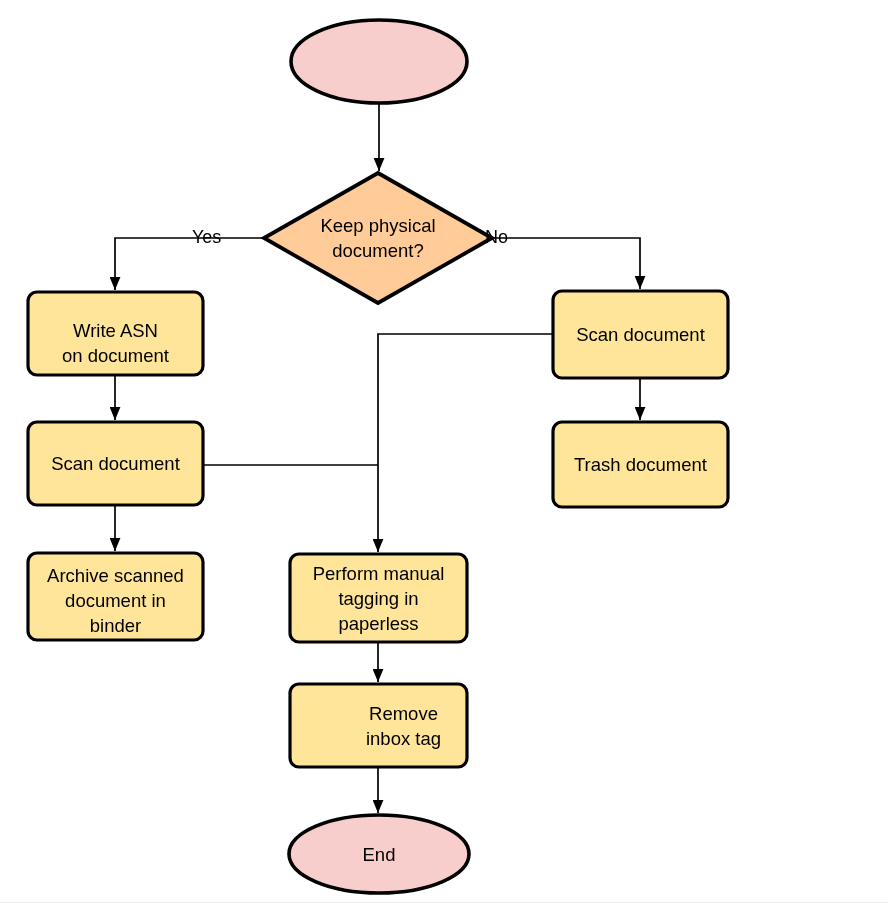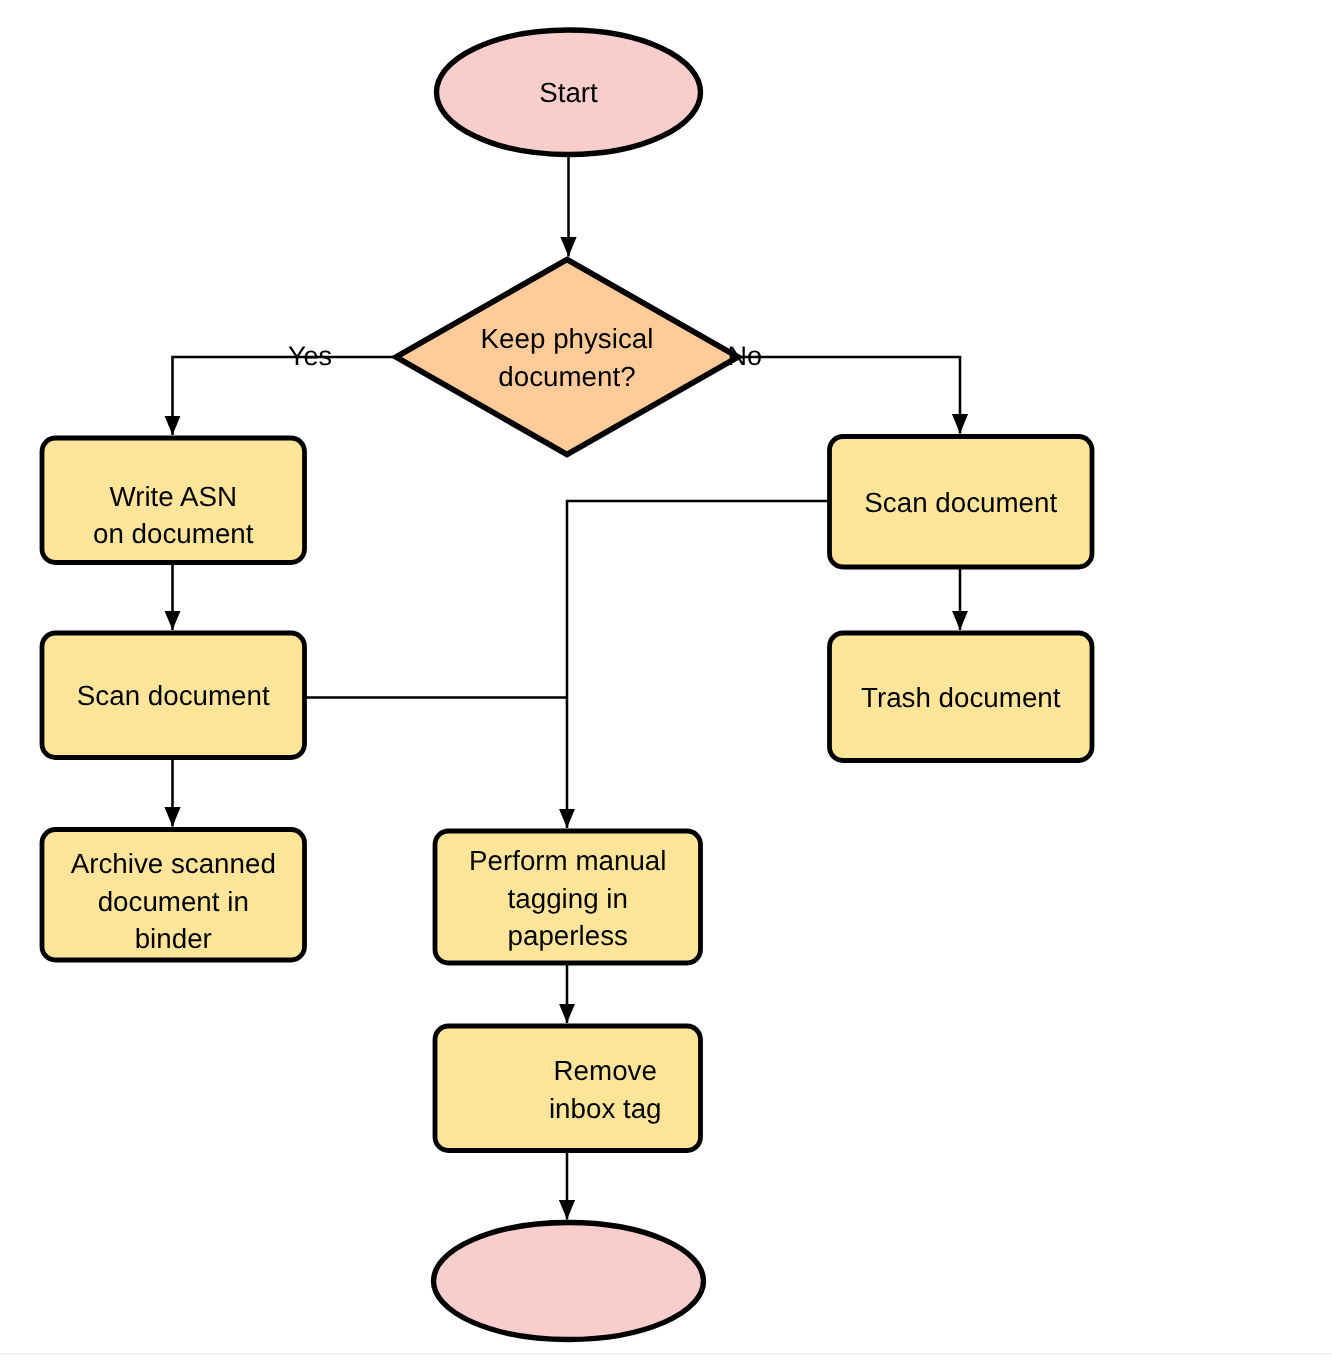--- a/index.html
+++ b/index.html
@@ -92,35 +92,35 @@
     <rect class="shape-process" x="28" y="292" width="175" height="83" rx="9"></rect>
     <rect class="shape-process" x="28" y="422" width="175" height="83" rx="9"></rect>
     <rect class="shape-process" x="28" y="553" width="175" height="87" rx="9"></rect>
     <rect class="shape-process" x="553" y="291" width="175" height="87" rx="9"></rect>
     <rect class="shape-process" x="553" y="422" width="175" height="85" rx="9"></rect>
     <rect class="shape-process" x="290" y="554" width="177" height="88" rx="9"></rect>
     <rect class="shape-process" x="290" y="684" width="177" height="83" rx="9"></rect>
     <ellipse class="shape-terminal" cx="379" cy="854" rx="90" ry="39"></ellipse>
   </svg>
 
-  <div class="node-label" style="left:291px; top:20px;  width:176px; height:83px;">Start</div>
   <div class="node-label" style="left:264px; top:173px; width:228px; height:130px;">Keep physical
 document?</div>
   <div class="node-label" style="left:28px;  top:292px; width:175px; height:101px;">Write ASN
 on document</div>
   <div class="node-label" style="left:28px;  top:422px; width:175px; height:83px;">Scan document</div>
   <div class="node-label" style="left:28px;  top:553px; width:175px; height:95px;">Archive scanned
 document in
 binder</div>
   <div class="node-label" style="left:553px; top:291px; width:175px; height:87px;">Scan document</div>
   <div class="node-label" style="left:290px; top:554px; width:177px; height:88px;">Perform manual
 tagging in
 paperless</div>
   <div class="node-label" style="left:553px; top:422px; width:175px; height:85px;">Trash document</div>
   <div class="node-label" style="left:290px; top:684px; width:177px; height:83px;padding-left:25px;">Remove
 inbox tag</div>
+  <div class="node-label" style="left:288px; top:815px; width:182px; height:78px;">End</div>
 
   <div class="edge-label" style="left:192px; top:211px; width:70px;">Yes</div>
   <div class="edge-label" style="left:485px; top:211px; width:70px;">No</div>
 
 
   <div class="page-divider"></div>
 </div>
 
 </body></html>

